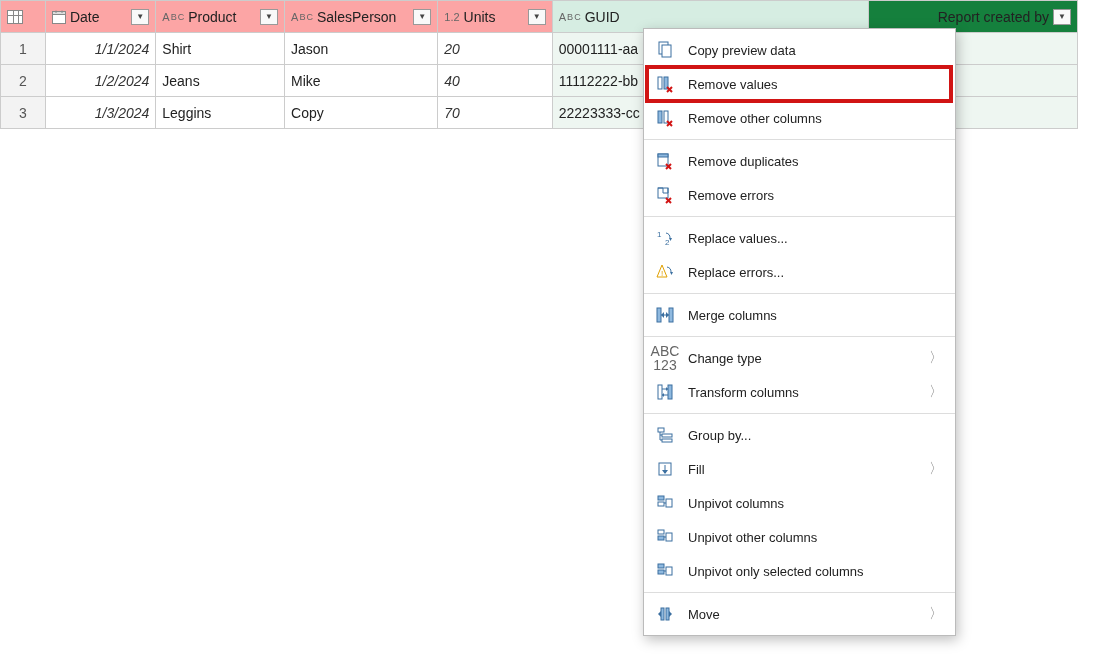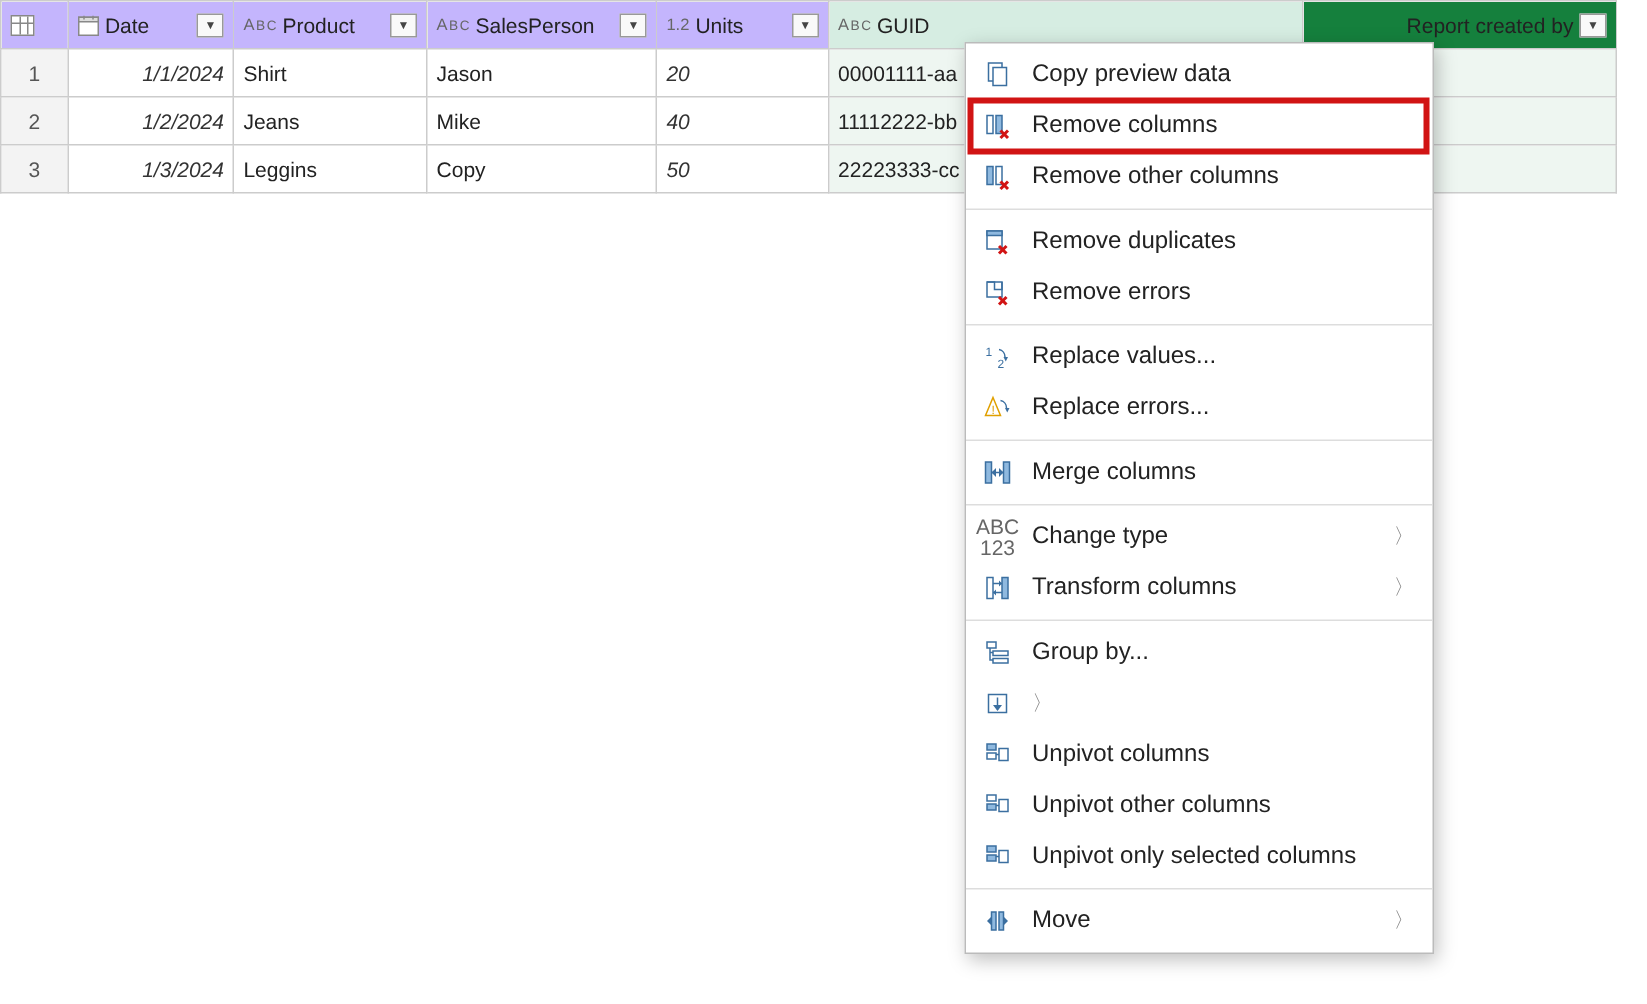--- a/index.html
+++ b/index.html
@@ -21,21 +21,21 @@
   }
   .grid th, .grid td {
     border: 1px solid #ccc;
     height: 32px;
     padding: 0 6px;
     white-space: nowrap;
     overflow: hidden;
     text-overflow: ellipsis;
   }
   .grid th {
-    background: #c4b5fd;
+    background: #fca5a5;
     font-weight: normal;
     text-align: left;
     position: relative;
   }
   .col-rownum { width: 44px; }
   .col-date { width: 108px; }
   .col-product { width: 126px; }
   .col-salesperson { width: 150px; }
   .col-units { width: 112px; }
   .col-guid { width: 310px; }
@@ -107,21 +107,21 @@
     gap: 12px;
     cursor: default;
   }
   .menu-item .mi-icon {
     width: 22px; height: 22px;
     display: flex; align-items: center; justify-content: center;
     color: #3b6fa0;
   }
   .menu-item .mi-label {
     flex: 1;
-    font-size: 16px;
+    font-size: 13px;
     color: #222;
   }
   .menu-item .mi-arrow {
     color: #888;
     font-size: 14px;
   }
   .menu-sep {
     height: 1px;
     background: #ddd;
     margin: 4px 0;
@@ -232,21 +232,21 @@
       <td class="text-cell">Mike</td>
       <td class="num-cell">40</td>
       <td class="guid-cell">11112222-bb</td>
       <td class="report-cell"></td>
     </tr>
     <tr>
       <td class="row-num">3</td>
       <td class="date-cell">1/3/2024</td>
       <td class="text-cell">Leggins</td>
       <td class="text-cell">Copy</td>
-      <td class="num-cell">50</td>
+      <td class="num-cell">70</td>
       <td class="guid-cell">22223333-cc</td>
       <td class="report-cell"></td>
     </tr>
   </tbody>
 </table>
 
 <div class="context-menu">
   <div class="menu-item">
     <span class="mi-icon">
       <svg width="18" height="18" viewBox="0 0 18 18">
@@ -258,21 +258,21 @@
   </div>
   <div class="menu-item">
     <span class="mi-icon">
       <svg width="18" height="18" viewBox="0 0 18 18">
           <rect x="2" y="2" width="4" height="12" fill="none" stroke="#3b6fa0"></rect>
           <rect x="8" y="2" width="4" height="12" fill="#8fb9df" stroke="#3b6fa0"></rect>
           <line x1="11" y1="12" x2="16" y2="17" stroke="#d11414" stroke-width="2"></line>
           <line x1="16" y1="12" x2="11" y2="17" stroke="#d11414" stroke-width="2"></line>
         </svg>
     </span>
-    <span class="mi-label">Remove columns</span>
+    <span class="mi-label">Remove values</span>
   </div>
   <div class="menu-item">
     <span class="mi-icon">
       <svg width="18" height="18" viewBox="0 0 18 18">
           <rect x="2" y="2" width="4" height="12" fill="#8fb9df" stroke="#3b6fa0"></rect>
           <rect x="8" y="2" width="4" height="12" fill="none" stroke="#3b6fa0"></rect>
           <line x1="11" y1="12" x2="16" y2="17" stroke="#d11414" stroke-width="2"></line>
           <line x1="16" y1="12" x2="11" y2="17" stroke="#d11414" stroke-width="2"></line>
         </svg>
     </span>
@@ -373,20 +373,21 @@
     <span class="mi-label">Group by...</span>
   </div>
   <div class="menu-item">
     <span class="mi-icon">
       <svg width="18" height="18" viewBox="0 0 18 18">
           <rect x="3" y="3" width="12" height="12" fill="none" stroke="#3b6fa0"></rect>
           <line x1="9" y1="5" x2="9" y2="13" stroke="#3b6fa0"></line>
           <polygon points="6,10 9,14 12,10" fill="#3b6fa0"></polygon>
         </svg>
     </span>
+    <span class="mi-label">Fill</span>
     <span class="mi-arrow">〉</span>
   </div>
   <div class="menu-item">
     <span class="mi-icon">
       <svg width="18" height="18" viewBox="0 0 18 18">
           <rect x="2" y="2" width="6" height="4" fill="#8fb9df" stroke="#3b6fa0"></rect>
           <rect x="2" y="8" width="6" height="4" fill="none" stroke="#3b6fa0"></rect>
           <rect x="10" y="5" width="6" height="8" fill="none" stroke="#3b6fa0"></rect>
           <line x1="8" y1="9" x2="10" y2="9" stroke="#3b6fa0"></line>
         </svg>

